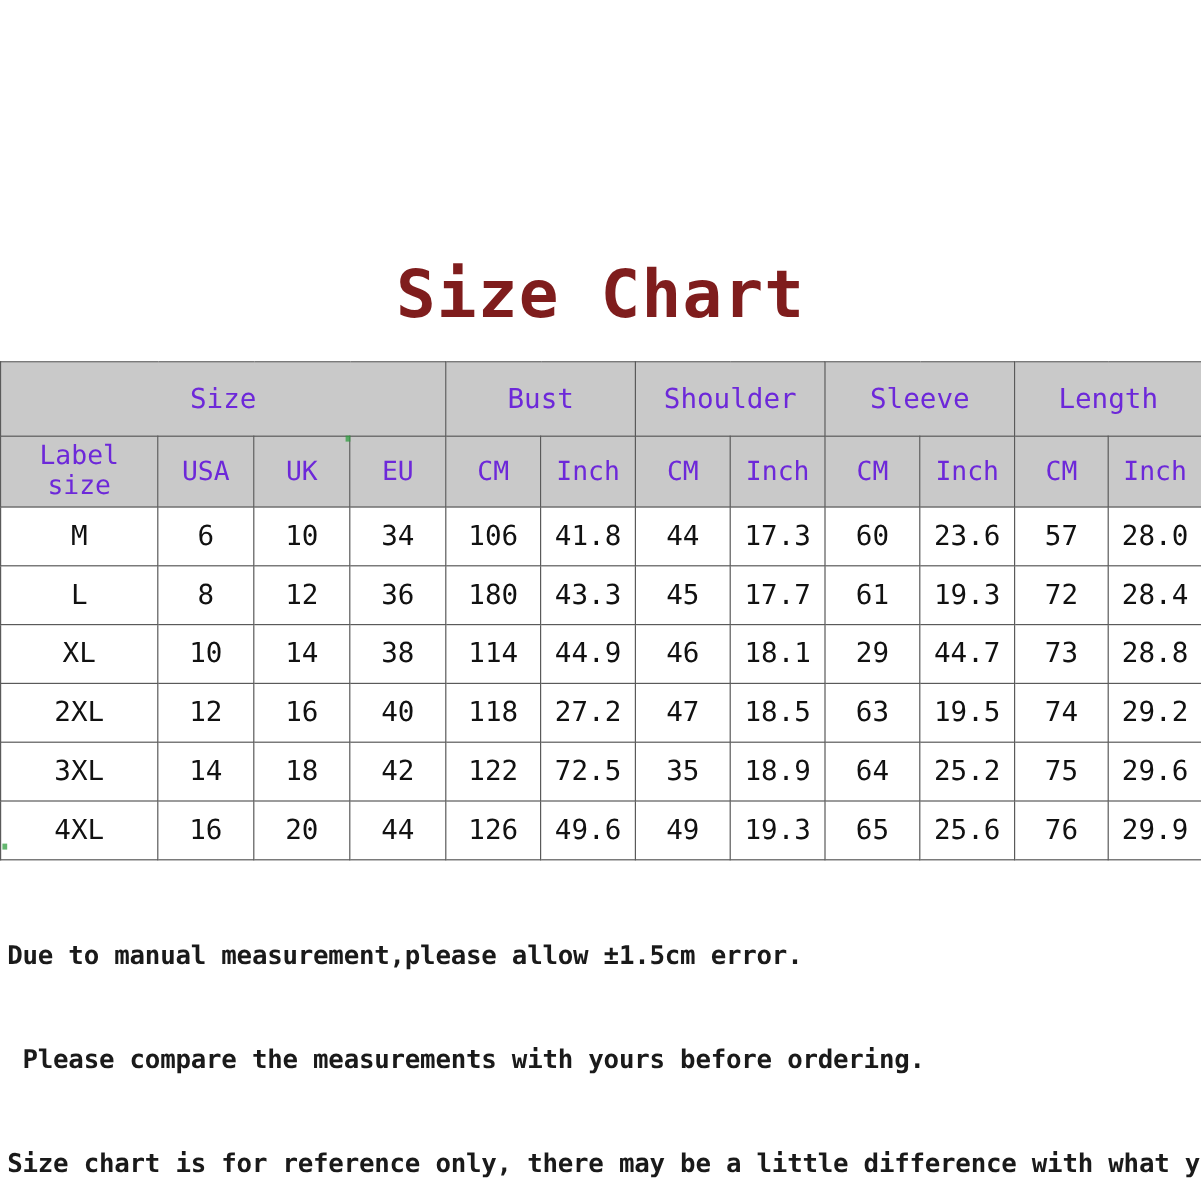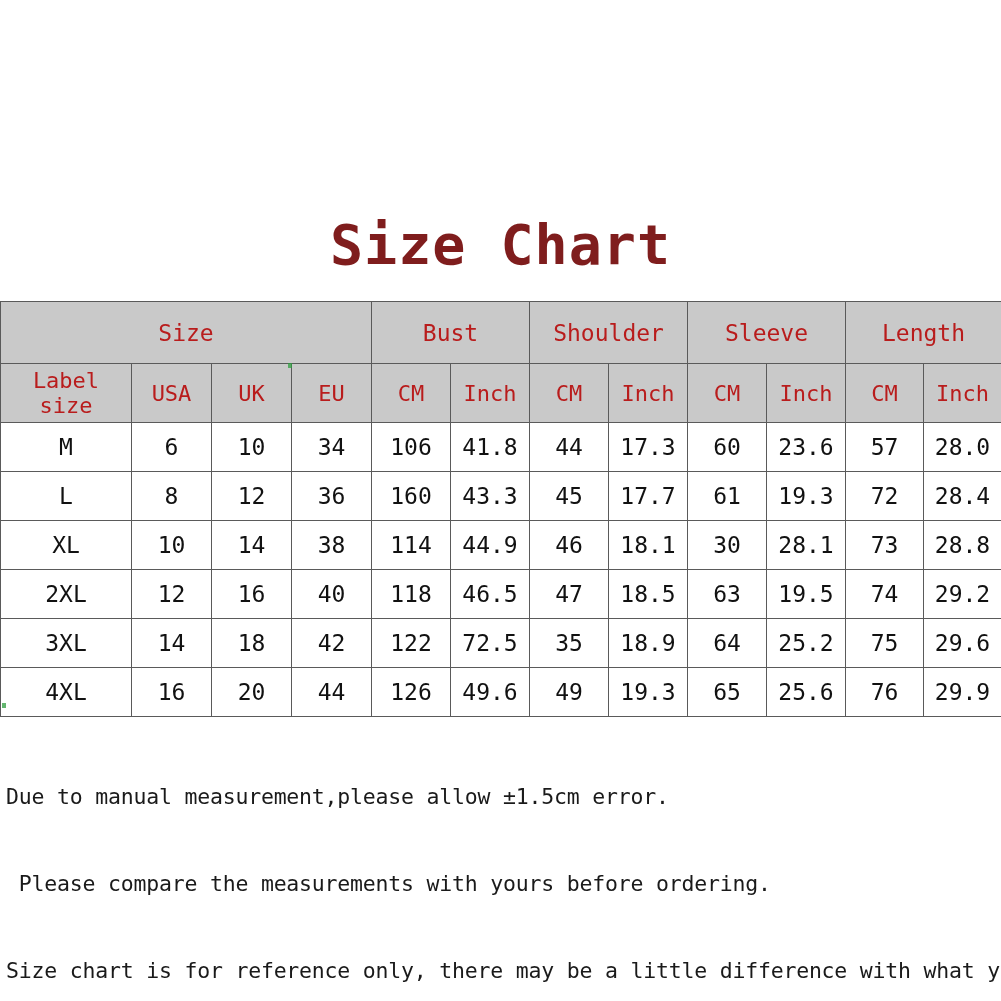--- a/index.html
+++ b/index.html
@@ -57,21 +57,21 @@
   table.size-chart td {
     border: 1px solid #5a5a5a;
     text-align: center;
     vertical-align: middle;
     padding: 0;
     font-weight: normal;
   }
 
   table.size-chart thead th {
     background: #c9c9c9;
-    color: #b91c1c;
+    color: #6d28d9;
     font-size: 22px;
     height: 58px;
   }
 
   table.size-chart thead tr.group-row th {
     height: 61px;
     font-size: 23px;
   }
 
   table.size-chart tbody td {
@@ -103,20 +103,21 @@
     font-family: "DejaVu Sans Mono", "Liberation Mono", monospace;
     font-size: 21.5px;
     line-height: 29px;
     color: #1a1a1a;
     white-space: pre;
     letter-spacing: -0.2px;
   }
   .notes .note-line {
     display: block;
     white-space: pre;
+    font-weight: bold;
   }
 
   
   .speck {
     position: absolute;
     width: 4px;
     height: 5px;
     background: #2f9e3f;
     opacity: 0.75;
   }
@@ -182,50 +183,50 @@
           <td>60</td>
           <td>23.6</td>
           <td>57</td>
           <td>28.0</td>
         </tr>
         <tr>
           <td>L</td>
           <td>8</td>
           <td>12</td>
           <td>36</td>
-          <td>160</td>
+          <td>180</td>
           <td>43.3</td>
           <td>45</td>
           <td>17.7</td>
           <td>61</td>
           <td>19.3</td>
           <td>72</td>
           <td>28.4</td>
         </tr>
         <tr>
           <td>XL</td>
           <td>10</td>
           <td>14</td>
           <td>38</td>
           <td>114</td>
           <td>44.9</td>
           <td>46</td>
           <td>18.1</td>
-          <td>30</td>
-          <td>28.1</td>
+          <td>29</td>
+          <td>44.7</td>
           <td>73</td>
           <td>28.8</td>
         </tr>
         <tr>
           <td>2XL</td>
           <td>12</td>
           <td>16</td>
           <td>40</td>
           <td>118</td>
-          <td>46.5</td>
+          <td>27.2</td>
           <td>47</td>
           <td>18.5</td>
           <td>63</td>
           <td>19.5</td>
           <td>74</td>
           <td>29.2</td>
         </tr>
         <tr>
           <td>3XL</td>
           <td>14</td>

